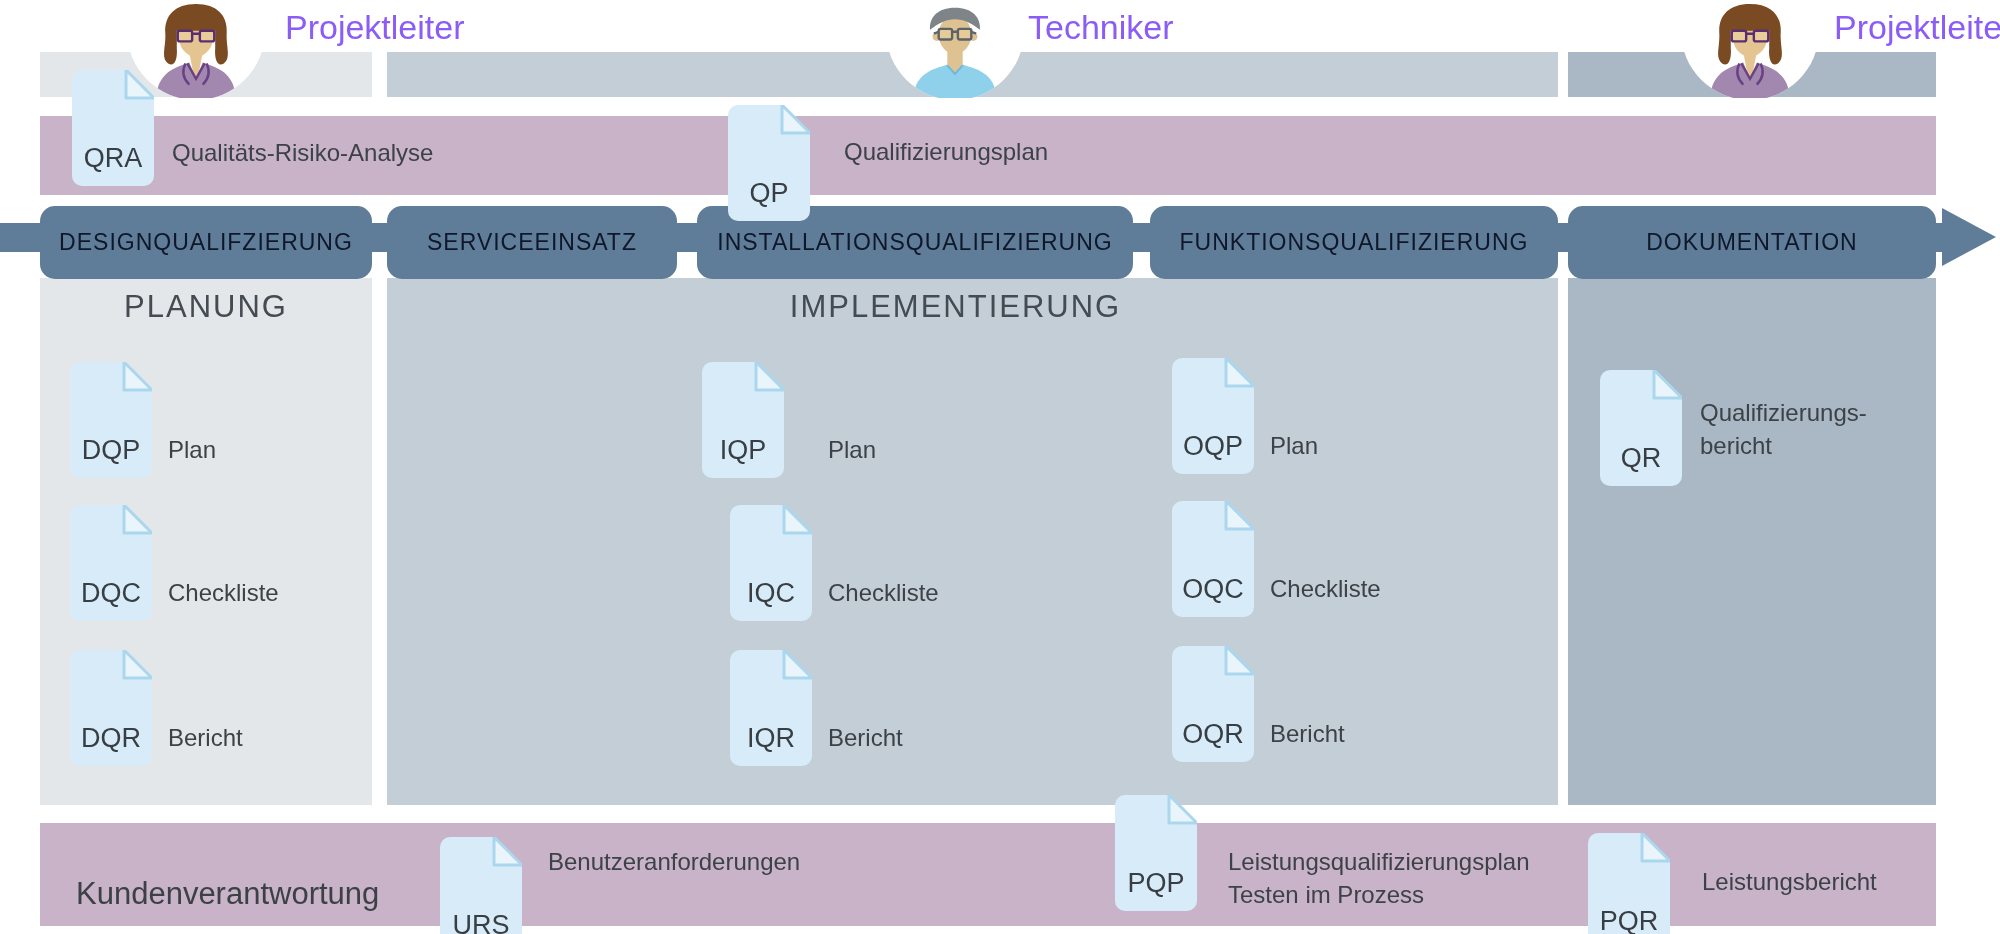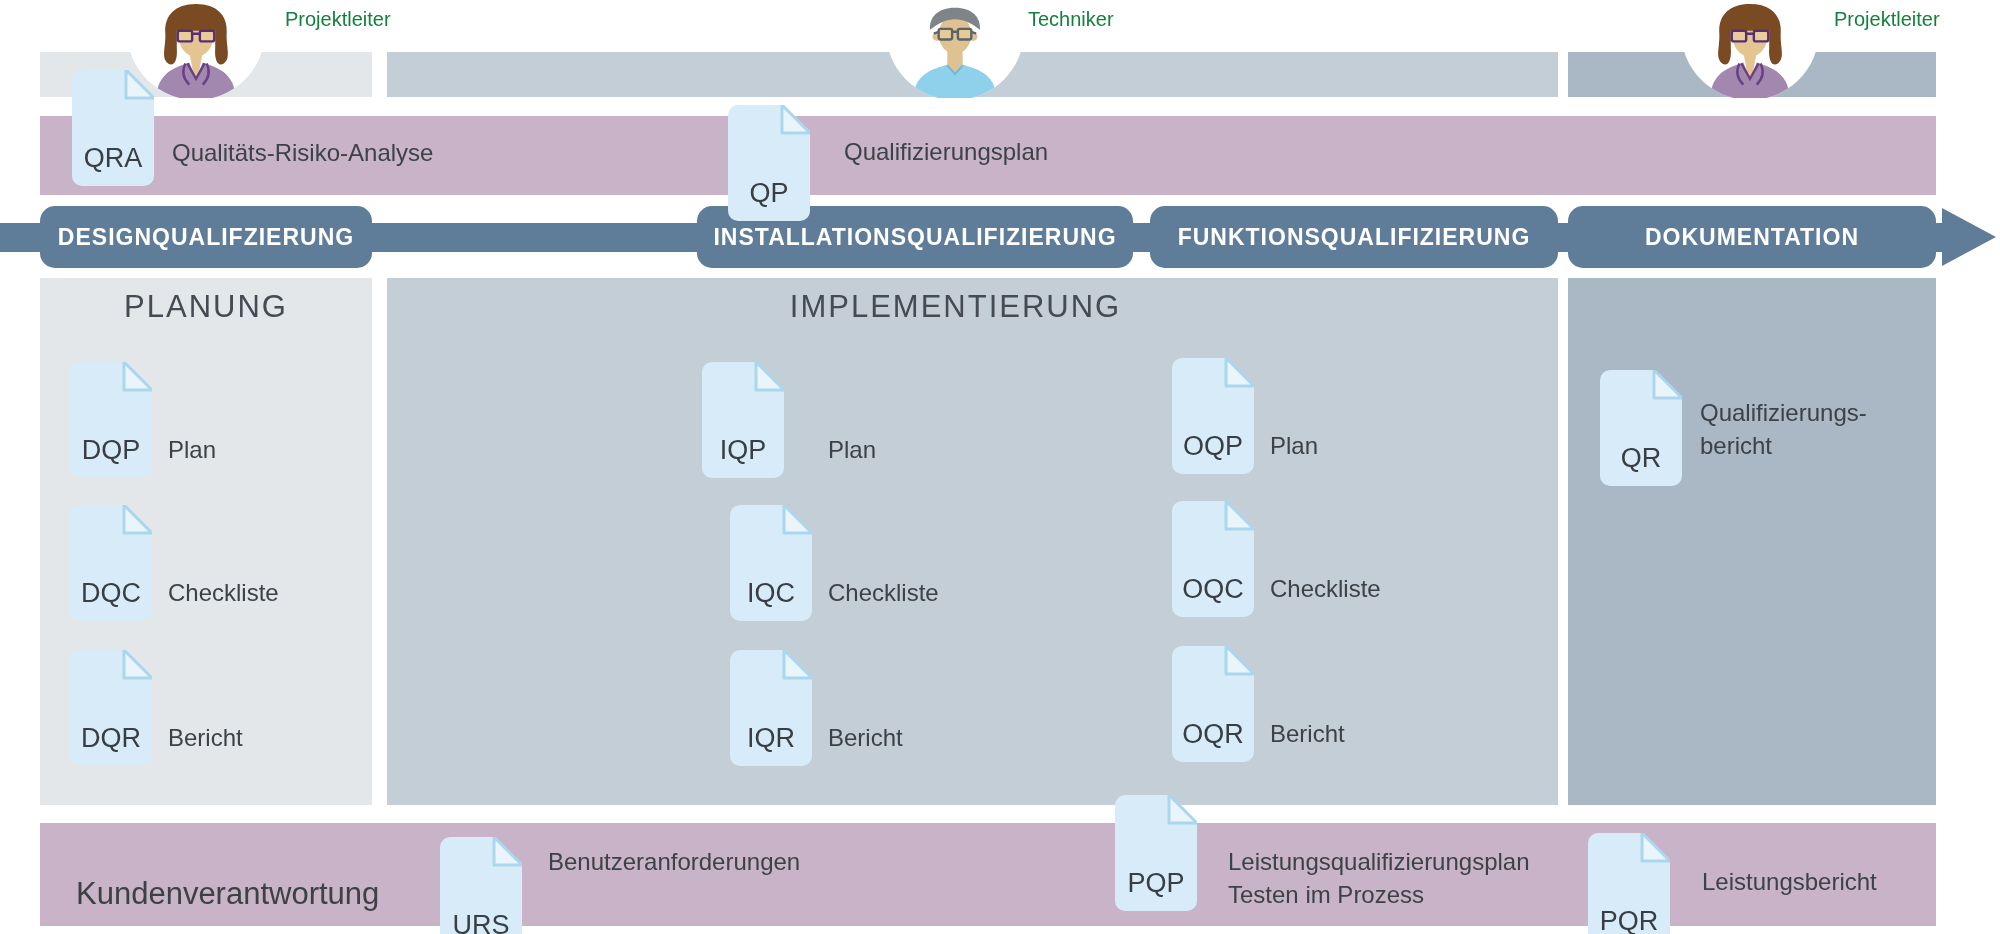--- a/index.html
+++ b/index.html
@@ -11,33 +11,33 @@
   #seg-plan{left:40px;width:332px;background:#e3e7ea;}
   #seg-impl{left:387px;width:1171px;background:#c4ced6;}
   #seg-abschluss{left:1568px;width:368px;background:#a9b8c4;}
 
   
   .avatar{position:absolute;top:-38px;width:138px;height:138px;border-radius:50%;
           background:#fff;overflow:hidden;z-index:5;}
   .avatar svg{position:absolute;bottom:2px;left:50%;transform:translateX(-50%);
               width:106px;height:96px;}
   #avatar-left{left:127px;} #avatar-mid{left:886px;} #avatar-right{left:1681px;}
-  .persona-label{position:absolute;top:8px;font-size:20px;color:#15803d;z-index:6;}
+  .persona-label{position:absolute;top:8px;font-size:34px;color:#8b5cf6;z-index:6;}
   #persona-left{left:285px;} #persona-mid{left:1028px;} #persona-right{left:1834px;}
 
   
   .pband{position:absolute;left:40px;width:1896px;background:#c9b3c9;z-index:2;}
   #pband-top{top:116px;height:79px;}
   #pband-bottom{top:823px;height:103px;}
 
   
   #connector{position:absolute;left:0;top:223px;width:1946px;height:29px;background:#5f7d98;z-index:3;}
-  .phase{position:absolute;top:206px;height:62px;background:#5f7d98;border-radius:15px;
-         color:#ffffff;display:flex;align-items:center;justify-content:center;
-         font-size:23px;letter-spacing:1px;z-index:4;font-weight:bold;}
+  .phase{position:absolute;top:206px;height:73px;background:#5f7d98;border-radius:15px;
+         color:#0f172a;display:flex;align-items:center;justify-content:center;
+         font-size:23px;letter-spacing:1px;z-index:4;}
   #phase-1{left:40px;width:332px;}
   #phase-2{left:387px;width:290px;}
   #phase-3{left:697px;width:436px;}
   #phase-4{left:1150px;width:408px;}
   #phase-5{left:1568px;width:368px;}
   #arrowhead{position:absolute;left:1942px;top:208px;width:0;height:0;z-index:4;
              border-top:29px solid transparent;border-bottom:29px solid transparent;
              border-left:54px solid #5f7d98;}
 
   
@@ -149,20 +149,21 @@
     <svg viewBox="0 0 82 116">
       <path d="M10,0 H54 L82,28 V106 a10,10 0 0 1 -10,10 H10 a10,10 0 0 1 -10,-10 V10 A10,10 0 0 1 10,0 Z" fill="#d7ecf8"></path>
       <path d="M54,0 L82,28 L54,28 Z" fill="#e9f5fb" stroke="#abd7ee" stroke-width="3" stroke-linejoin="round"></path>
     </svg>
     <span class="code">QP</span>
   </div>
   <div class="doc-label" id="lbl-qp">Qualifizierungsplan</div>
 
   <div id="connector"></div>
   <div class="phase" id="phase-1">DESIGNQUALIFZIERUNG</div>
+  <div class="phase" id="phase-2">SERVICEEINSATZ</div>
   <div class="phase" id="phase-3">INSTALLATIONSQUALIFIZIERUNG</div>
   <div class="phase" id="phase-5">DOKUMENTATION</div>
   <div class="phase" id="phase-4">FUNKTIONSQUALIFIZIERUNG</div>
   <div id="arrowhead"></div>
 
   <div class="panel" id="panel-planung"></div>
   <div class="panel" id="panel-impl"></div>
   <div class="panel" id="panel-abschluss"></div>
   <div class="panel-title" id="title-planung">PLANUNG</div>
   <div class="panel-title" id="title-impl">IMPLEMENTIERUNG</div>

